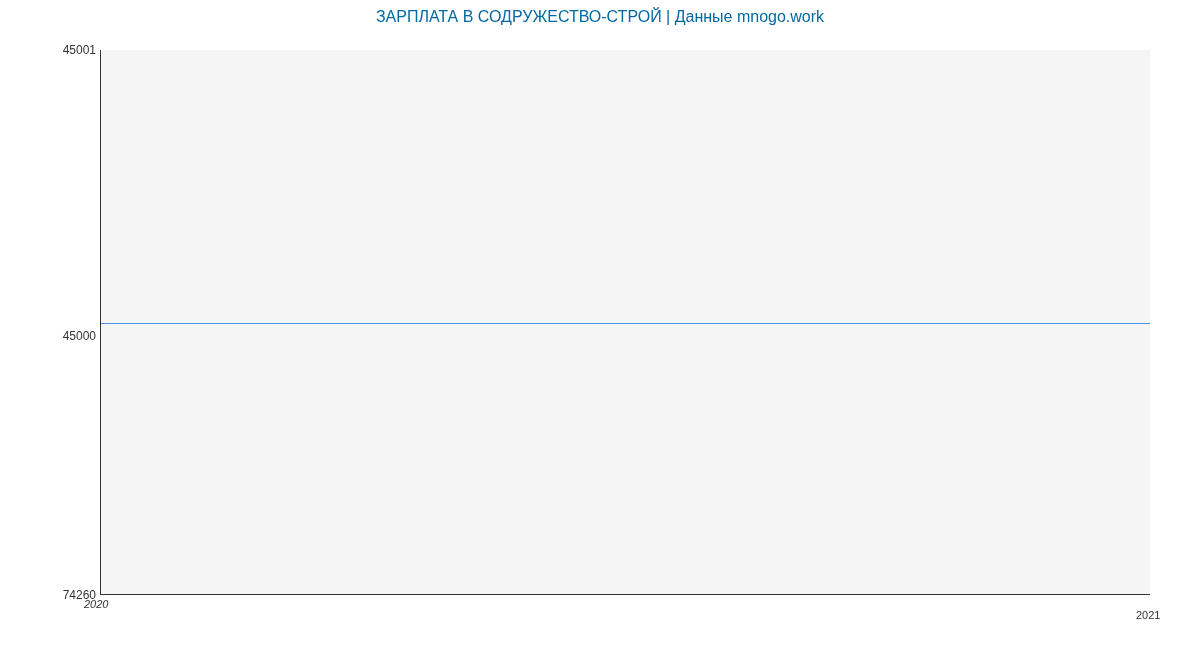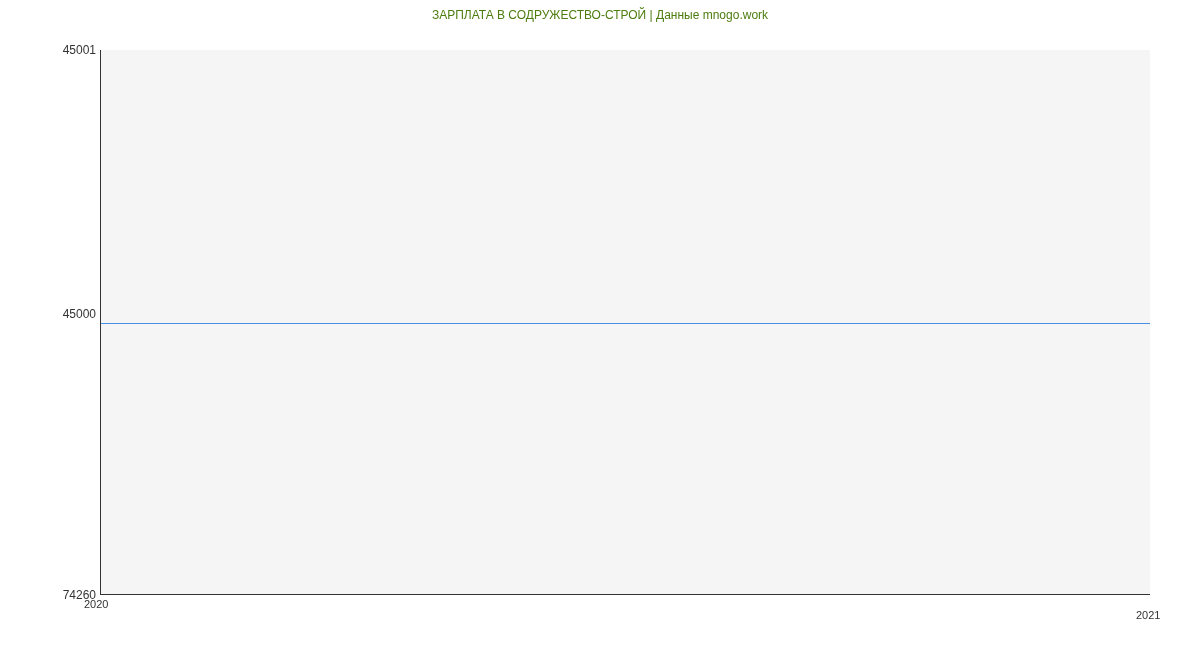--- a/index.html
+++ b/index.html
@@ -9,22 +9,22 @@
       width: 1200px;
       height: 650px;
       position: relative;
     }
     .chart-title {
       position: absolute;
       top: 8px;
       left: 0;
       right: 0;
       text-align: center;
-      font-size: 12px;
-      color: #4d7c0f;
+      font-size: 16px;
+      color: #0369a1;
     }
     .plot-area {
       position: absolute;
       left: 100px;
       top: 50px;
       width: 1050px;
       height: 545px;
       background: #f5f5f5;
       border-left: 1px solid #333333;
       border-bottom: 1px solid #333333;
@@ -53,17 +53,17 @@
 </head>
 <body>
 
 <div class="chart-title">ЗАРПЛАТА В СОДРУЖЕСТВО-СТРОЙ | Данные mnogo.work</div>
 
 <div class="plot-area">
   <div class="data-line" style="top: 272.5px;"></div>
 </div>
 
 <div class="y-tick" style="top: 50px;">45001</div>
-<div class="y-tick" style="top: 314px;">45000</div>
+<div class="y-tick" style="top: 336px;">45000</div>
 <div class="y-tick" style="top: 595px;">74260</div>
 
-<div class="x-tick" style="left: 84px;">2020</div>
+<div class="x-tick" style="left: 84px; font-style: italic;">2020</div>
 <div class="x-tick" style="left: 1136px; margin-top: 11px;">2021</div>
 
 </body></html>

